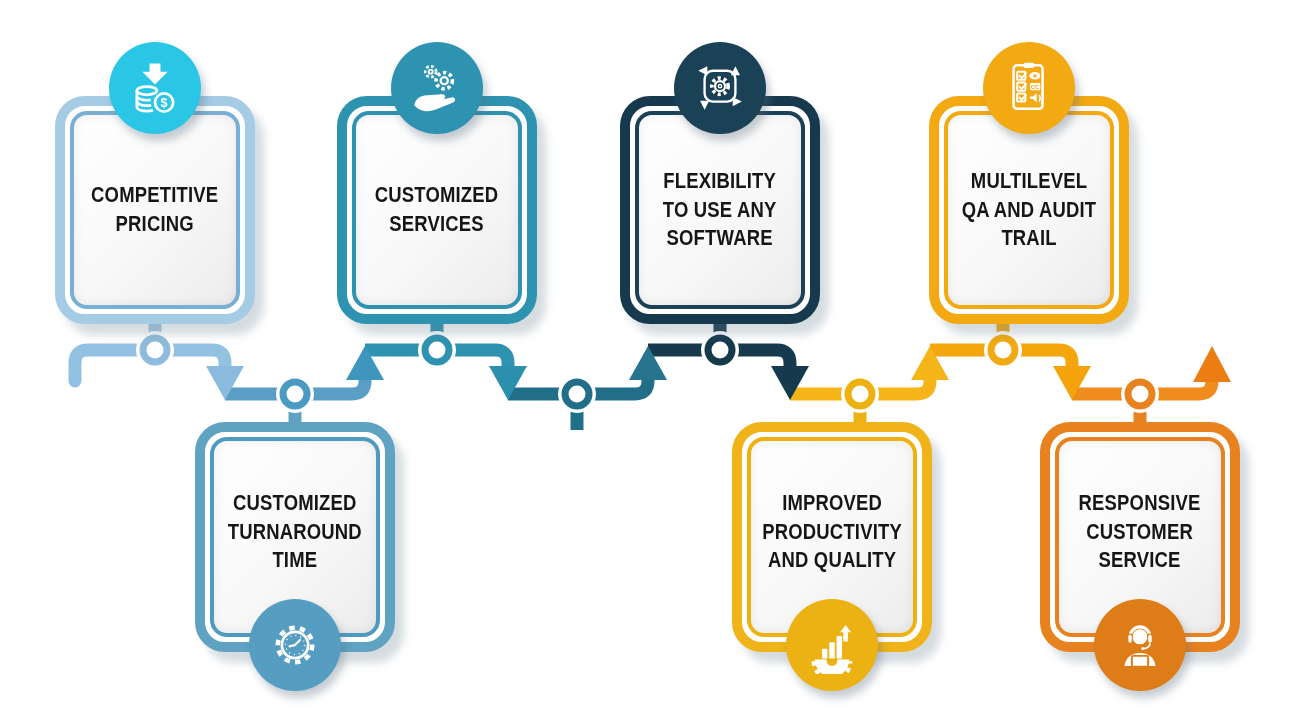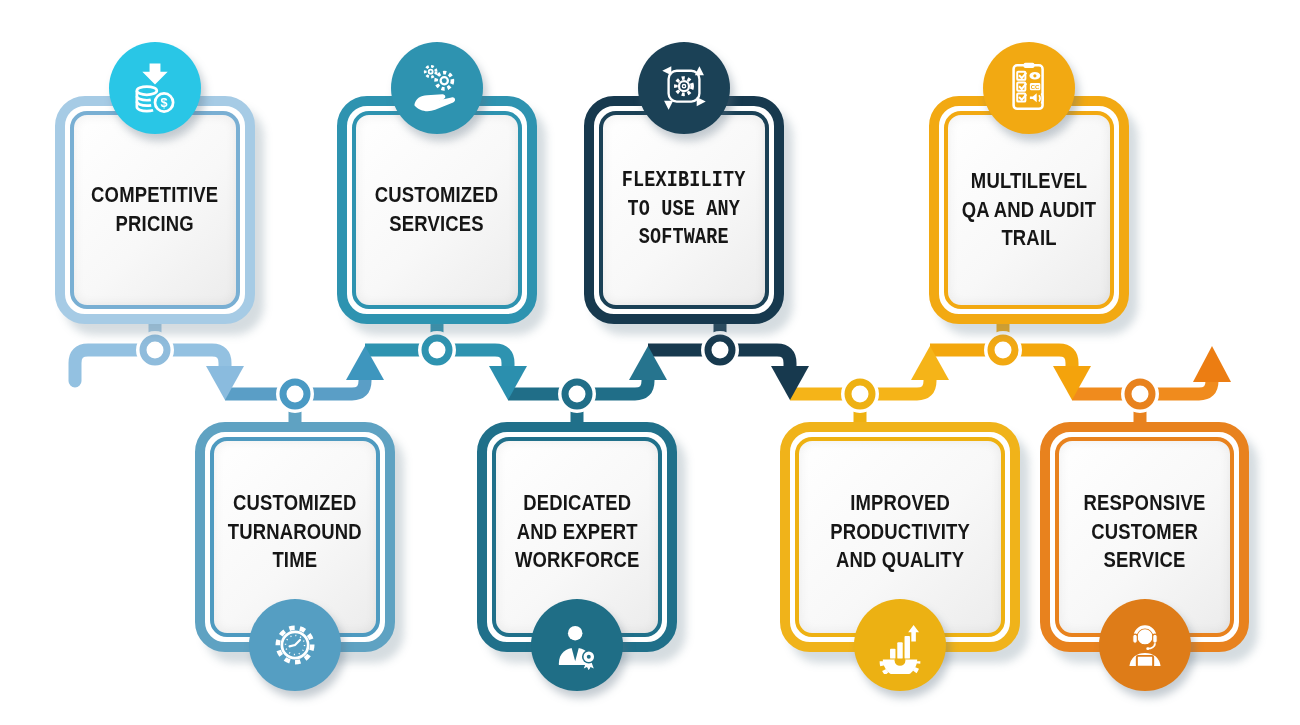--- a/index.html
+++ b/index.html
@@ -128,21 +128,21 @@
           <circle cx="25" cy="14" r="6" stroke-width="3" stroke-dasharray="3 2.6"></circle>
           <circle cx="25" cy="14" r="2.2" stroke-width="2"></circle>
           <circle cx="40" cy="24" r="9" stroke-width="4" stroke-dasharray="3.6 3.2"></circle>
           <circle cx="40" cy="24" r="4" stroke-width="2.5"></circle>
         </g>
         <path fill="#fff" d="M7 51c1-7 7-11 14-11l17-1c3.5-.2 4.5 4.4 1 5.3l-11 2.7 20-4.6c4-.9 5.6 4 1.8 5.5L30 56c-8 3-17 2-23-5z"></path>
       </svg>
     </div>
   </div>
 
-  <div class="card top c3" style="left:584px;font-family:Liberation Mono, monospace;">
+  <div class="card top c3" style="left:620px;">
     <div class="frame">
       <div class="panel">
         <div class="label">FLEXIBILITY
 TO USE ANY
 SOFTWARE</div>
       </div>
     </div>
     <div class="badge">
       <svg viewBox="0 0 64 64" width="58" height="58">
         <rect x="15" y="13" width="34" height="34" rx="9" fill="none" stroke="#fff" stroke-width="2.6"></rect>
@@ -205,43 +205,22 @@
         <g fill="none" stroke="#fff">
           <circle cx="32" cy="32" r="19" stroke-width="5" stroke-dasharray="6 5.8"></circle>
           <circle cx="32" cy="32" r="14.5" stroke-width="3"></circle>
           <circle cx="32" cy="32" r="10.5" stroke-width="1.6" stroke-dasharray="1.2 4.3"></circle>
           <path d="M32 32l5.5-5.5M32 32l-6 1.5" stroke-width="2.4" stroke-linecap="round"></path>
         </g>
       </svg>
     </div>
   </div>
 
-  <div class="card bot c6" style="left:477px;">
-    <div class="frame">
-      <div class="panel">
-        <div class="label">DEDICATED
-AND EXPERT
-WORKFORCE</div>
-      </div>
-    </div>
-    <div class="badge">
-      <svg viewBox="0 0 64 64" width="58" height="58">
-        <circle cx="30" cy="19" r="8" fill="#fff"></circle>
-        <path d="M12 52c0-11 8-17 18-17s18 6 18 17v2H12z" fill="#fff"></path>
-        <path d="M30 30l4 5-4 15-4-15z" fill="currentColor"></path>
-        <path d="M42 51l-2.5 7 3.5-1.8 2 3.3 2.5-7z" fill="#fff"></path>
-        <path d="M48 51l2.5 7-3.5-1.8-2 3.3-2.5-7z" fill="#fff"></path>
-        <circle cx="45" cy="45" r="7.5" fill="currentColor"></circle>
-        <circle cx="45" cy="45" r="5.8" fill="#fff"></circle>
-        <circle cx="45" cy="45" r="2.2" fill="currentColor"></circle>
-      </svg>
-    </div>
-  </div>
-
-  <div class="card bot c7" style="left:780px;padding-left:40px;">
+
+  <div class="card bot c7" style="left:732px;">
     <div class="frame">
       <div class="panel">
         <div class="label">IMPROVED
 PRODUCTIVITY
 AND QUALITY</div>
       </div>
     </div>
     <div class="badge">
       <svg viewBox="0 0 64 64" width="58" height="58">
         <path d="M12 50a20 20 0 0 0 40 0" fill="none" stroke="#fff" stroke-width="5" stroke-dasharray="5 5"></path>
@@ -250,21 +229,21 @@
         <g fill="#fff">
           <rect x="21" y="36" width="6" height="11" rx="1"></rect>
           <rect x="29" y="29" width="6" height="18" rx="1"></rect>
           <rect x="37" y="22" width="6" height="25" rx="1"></rect>
           <path d="M47 10l6 8h-3.5v10h-5V18H41z"></path>
         </g>
       </svg>
     </div>
   </div>
 
-  <div class="card bot c8" style="left:1040px;padding-left:9px;">
+  <div class="card bot c8" style="left:1040px;">
     <div class="frame">
       <div class="panel">
         <div class="label">RESPONSIVE
 CUSTOMER
 SERVICE</div>
       </div>
     </div>
     <div class="badge">
       <svg viewBox="0 0 64 64" width="58" height="58">
         <path d="M14 56c1-11 9-16 18-16s17 5 18 16z" fill="#fff" stroke="currentColor" stroke-width="1.5"></path>

